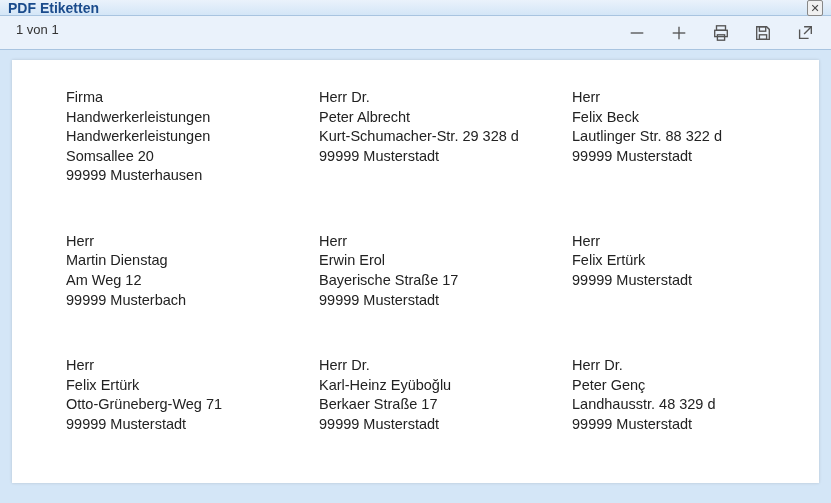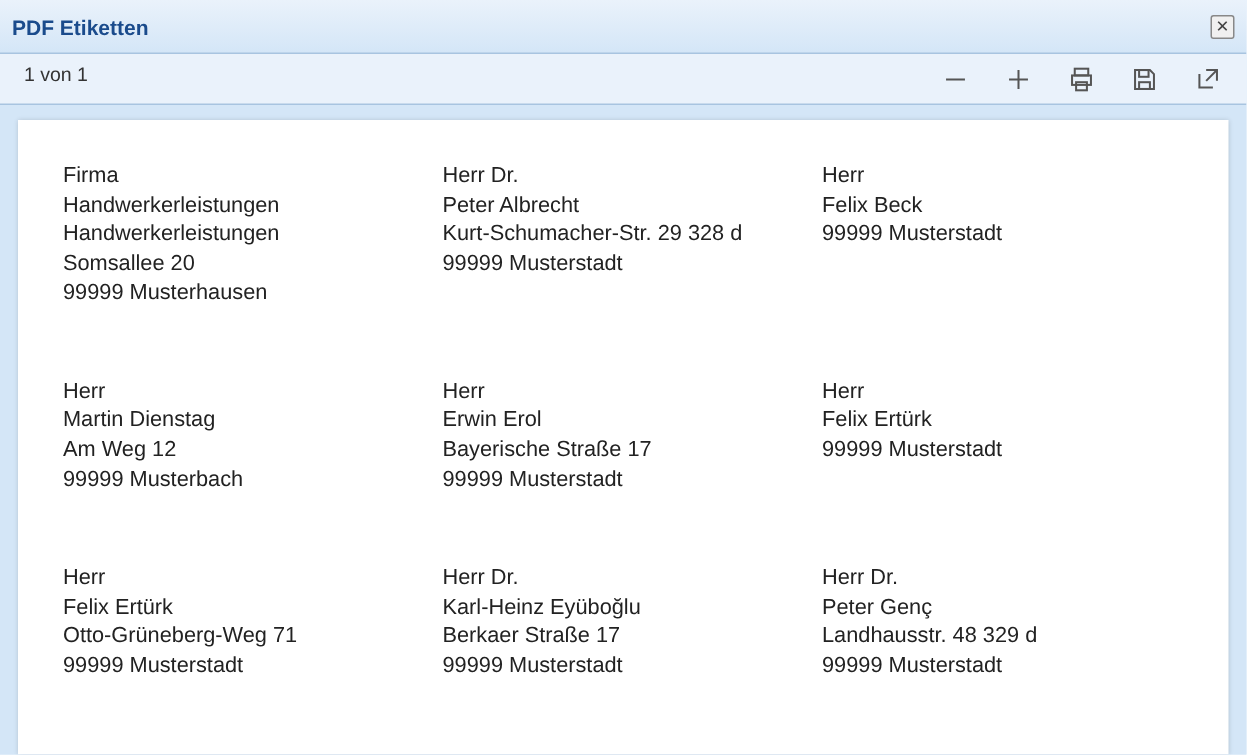--- a/index.html
+++ b/index.html
@@ -10,21 +10,21 @@
     height: 503px;
     overflow: hidden;
   }
   .titlebar {
     background: linear-gradient(to bottom, #eaf2fb, #d4e6f7);
     border-bottom: 1px solid #a8c4e0;
     padding: 4px 8px;
     display: flex;
     justify-content: space-between;
     align-items: center;
-    height: 36px;
+    height: 16px;
   }
   .titlebar-title {
     color: #1a4b8c;
     font-weight: bold;
     font-size: 14px;
   }
   .close-btn {
     width: 16px;
     height: 16px;
     border: 1px solid #888;
@@ -80,21 +80,21 @@
     grid-template-columns: repeat(3, 1fr);
     grid-template-rows: repeat(3, auto);
     row-gap: 46px;
     column-gap: 12px;
   }
   .label {
     font-size: 14.5px;
     line-height: 1.35;
     color: #222;
   }
-  .label span { display: block; white-space: nowrap; overflow: hidden; }
+  .label span { display: block; white-space: nowrap; overflow: hidden; margin-left: 24px; }
 </style>
 </head>
 <body>
 
 <div class="titlebar">
   <div class="titlebar-title">PDF Etiketten</div>
   <div class="close-btn">
     <span>✕</span>
   </div>
 </div>
@@ -149,20 +149,21 @@
         </div>
         <div class="label">
           <span>Herr  Dr.</span>
           <span>Peter Albrecht</span>
           <span>Kurt-Schumacher-Str. 29 328 d</span>
           <span>99999 Musterstadt</span>
         </div>
         <div class="label">
           <span>Herr</span>
           <span>Felix Beck</span>
+          <span>Lautlinger Str. 88 322 d</span>
           <span>99999 Musterstadt</span>
         </div>
         <div class="label">
           <span>Herr</span>
           <span>Martin Dienstag</span>
           <span>Am Weg 12</span>
           <span>99999 Musterbach</span>
         </div>
         <div class="label">
           <span>Herr</span>

